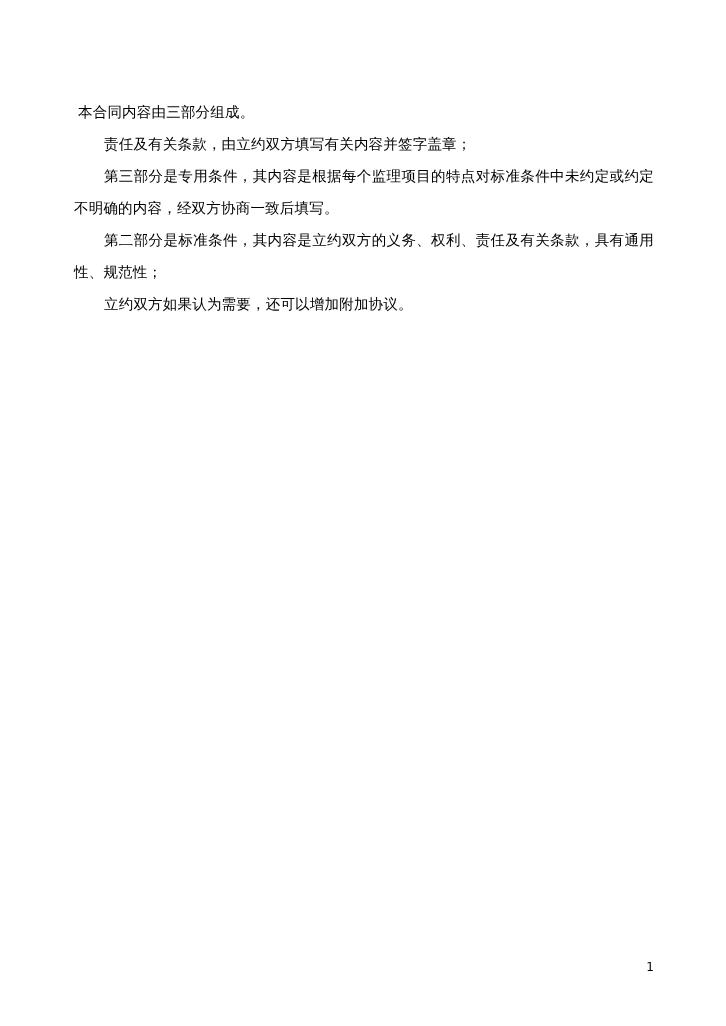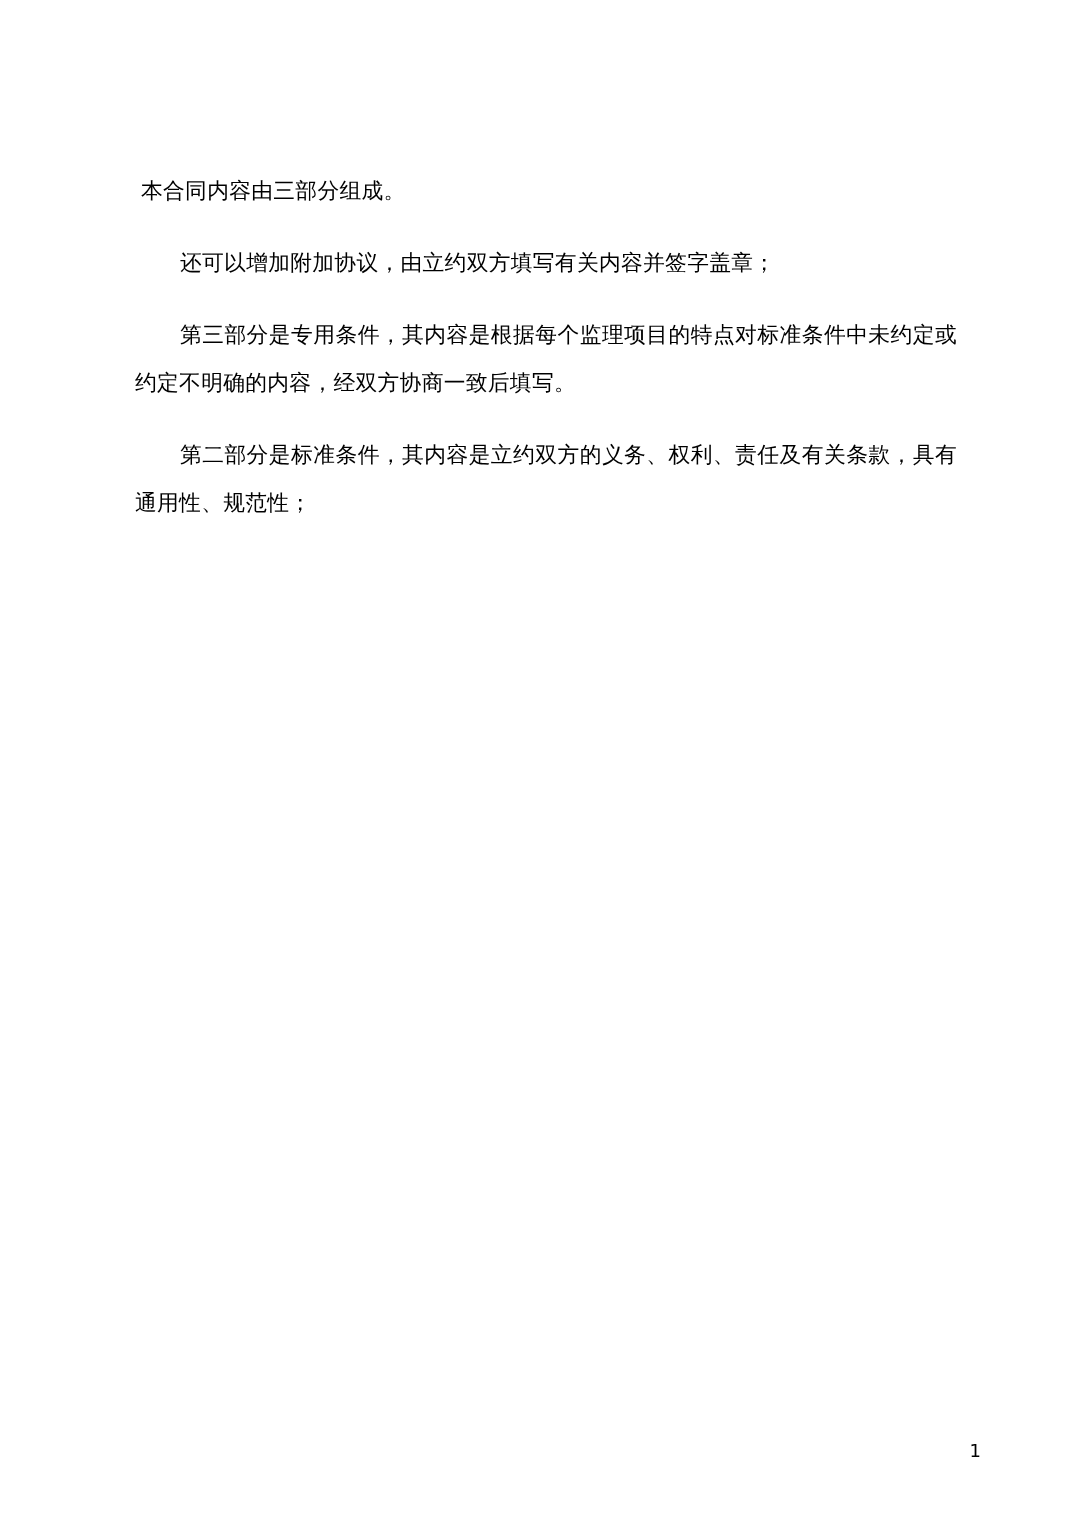--- a/index.html
+++ b/index.html
@@ -25,21 +25,21 @@
     width: 580px;
   }
   .para {
     font-family: "DejaVu Sans", sans-serif;
     font-size: 14.5px;
     line-height: 32px;
     color: #000000;
     text-align: justify;
     text-justify: inter-ideograph;
     letter-spacing: 0.2px;
-    margin: 16px;
+    margin: 0;
     white-space: pre-wrap;
   }
   .para.lead {
     text-indent: 0;
     padding-left: 4px;
   }
   .para.indent {
     text-indent: 30px;
   }
   .page-number {
@@ -50,18 +50,19 @@
     font-size: 12px;
     color: #000000;
   }
 </style>
 </head>
 <body>
 
 <div class="page">
   <div class="content">
     <p class="para lead">本合同内容由三部分组成。</p>
-    <p class="para indent">还可以增加附加协议，由立约双方填写有关内容并签字盖章；</p>
+    <p class="para indent">责任及有关条款，由立约双方填写有关内容并签字盖章；</p>
     <p class="para indent">第三部分是专用条件，其内容是根据每个监理项目的特点对标准条件中未约定或约定不明确的内容，经双方协商一致后填写。</p>
     <p class="para indent">第二部分是标准条件，其内容是立约双方的义务、权利、责任及有关条款，具有通用性、规范性；</p>
+    <p class="para indent">立约双方如果认为需要，还可以增加附加协议。</p>
   </div>
   <div class="page-number">1</div>
 </div>
 
 </body></html>

